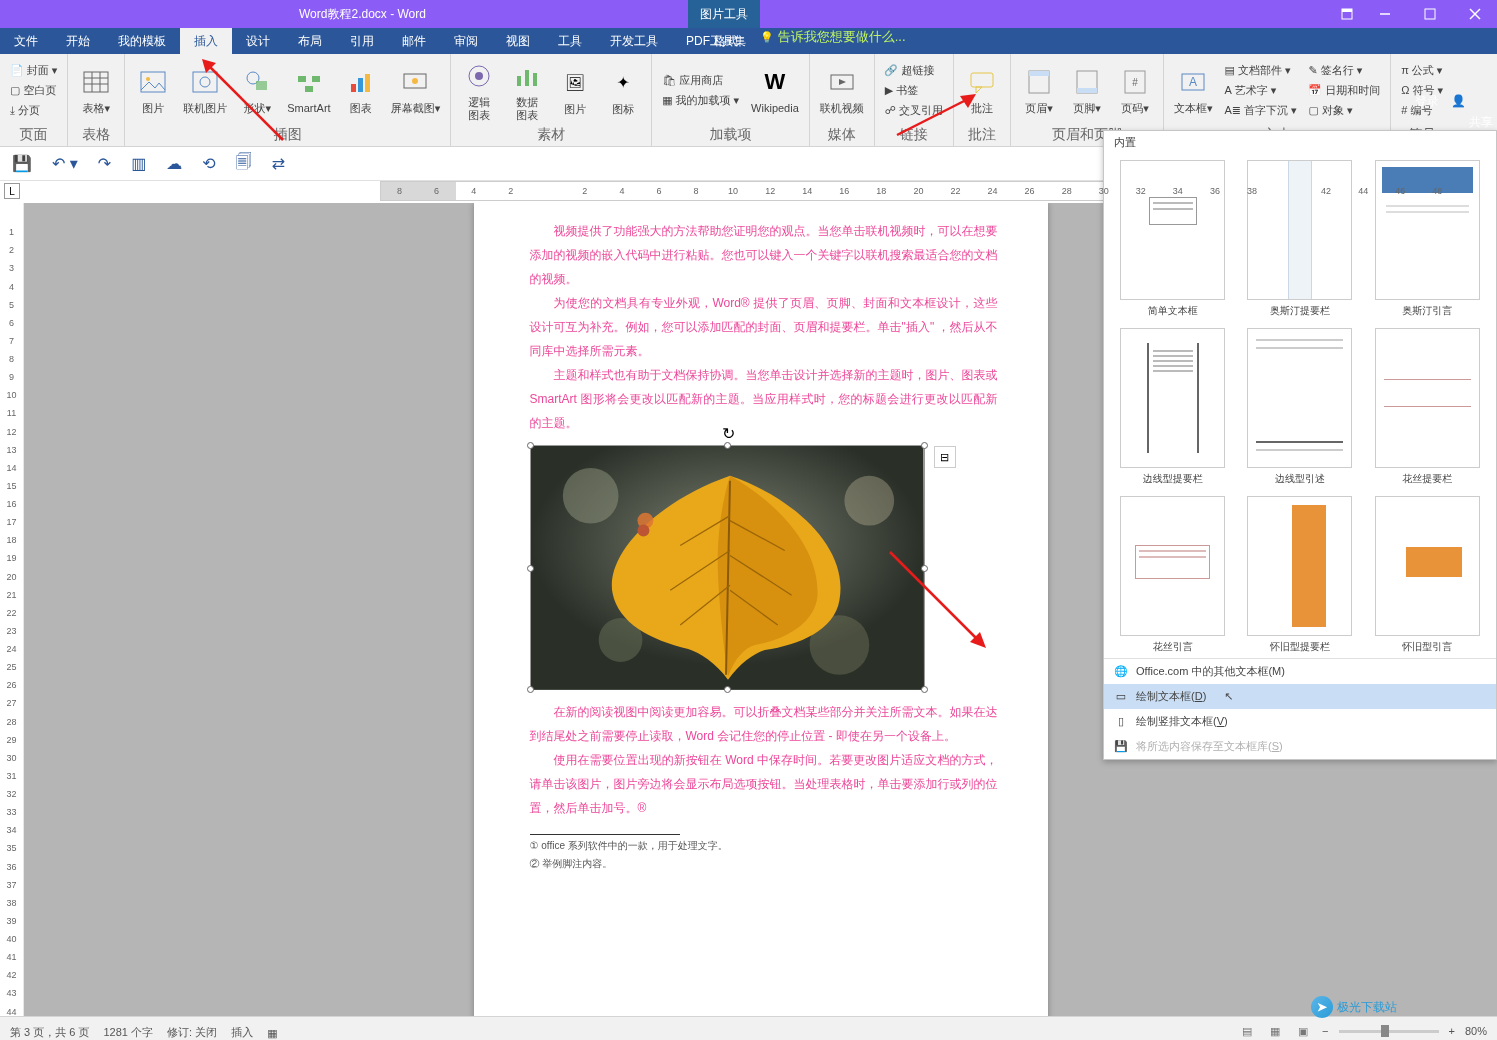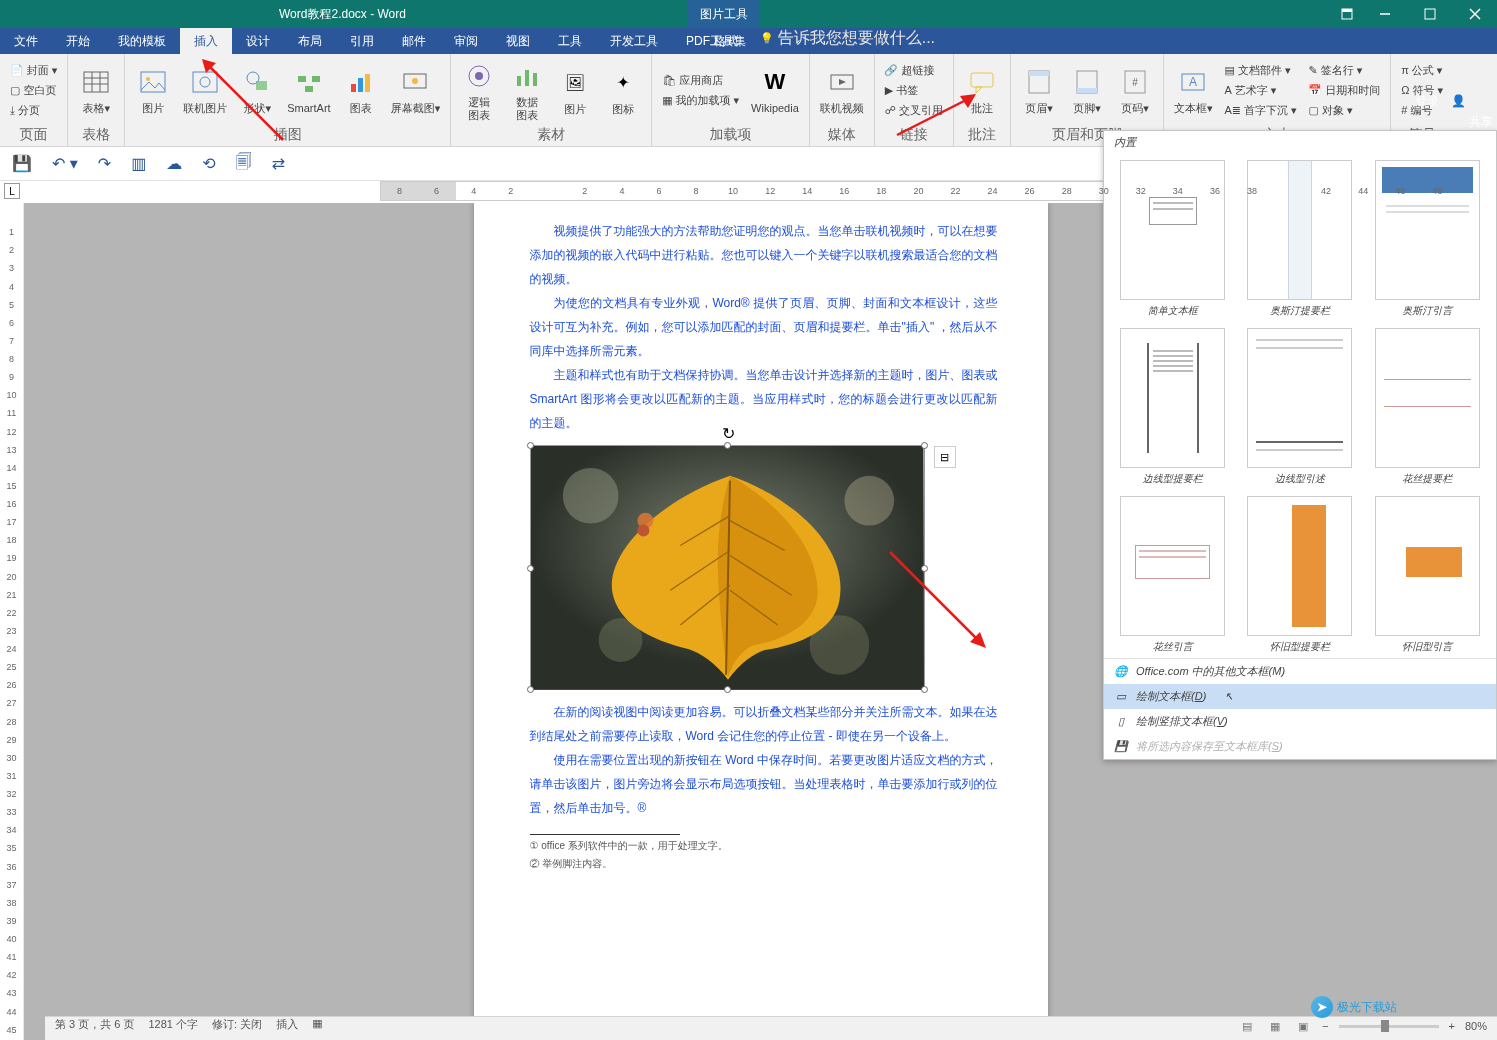--- a/index.html
+++ b/index.html
@@ -1,29 +1,29 @@
 <!DOCTYPE html>
 <html><head>
 <meta charset="utf-8">
 <style>
 *{margin:0;padding:0;box-sizing:border-box;font-family:"Microsoft YaHei","Segoe UI",sans-serif;}
 body{background:#fff;width:1497px;height:1040px;overflow:hidden;position:relative;}
-.titlebar{height:28px;background:#0f766e;display:flex;align-items:center;position:relative;}
+.titlebar{height:28px;background:#8b5cf6;display:flex;align-items:center;position:relative;padding-left:20px;}
 .title-left{width:275px;}
 .title-center{flex:1;text-align:left;color:#fff;font-size:12px;padding-left:4px;}
 .picture-tools{position:absolute;left:688px;top:0;height:28px;background:#266298;color:#fff;font-size:12px;display:flex;align-items:center;padding:0 12px;}
 .window-controls{position:absolute;right:0;top:0;display:flex;}
 .wc{width:45px;height:28px;display:flex;align-items:center;justify-content:center;color:#fff;}
 .wc svg{width:12px;height:12px;}
 .wc.ico{width:30px;}
 .tabbar{height:26px;background:#2b579a;display:flex;position:relative;}
 .tab{color:#fff;font-size:12px;padding:0 14px;height:26px;display:flex;align-items:center;cursor:pointer;}
 .tab.special{position:absolute;left:700px;}
 .tab.active{background:#f1f1f1;color:#2b579a;}
-.tell-me{position:absolute;left:760px;color:#e5e5e5;font-size:16px;display:flex;align-items:center;}
+.tell-me{position:absolute;left:760px;color:#bef264;font-size:13px;display:flex;align-items:center;}
 .tell-me::before{content:"💡";margin-right:4px;font-size:11px;}
 .account{position:absolute;right:4px;color:#fff;font-size:12px;display:flex;gap:12px;}
 .account span{display:flex;align-items:center;gap:3px;margin-top:43px;}
 .ribbon{height:93px;background:#f1f1f1;border-bottom:1px solid #d4d4d4;display:flex;}
 .group{border-right:1px solid #d4d4d4;padding:2px 6px 0;display:flex;flex-direction:column;}
 .group-body{flex:1;display:flex;align-items:center;gap:4px;}
 .group-label{text-align:center;font-size:14px;color:#666;padding:2px 0;}
 .btn-lg{display:flex;flex-direction:column;align-items:center;justify-content:center;padding:2px 4px;cursor:pointer;min-width:38px;}
 .btn-lg .ico-box{width:36px;height:36px;display:flex;align-items:center;justify-content:center;}
 .btn-lg .lbl{font-size:11px;color:#444;text-align:center;line-height:1.2;margin-top:2px;white-space:pre;}
@@ -33,42 +33,42 @@
 .qat-btn{color:#2b579a;cursor:pointer;display:flex;align-items:center;}
 .rulers-area{position:relative;height:22px;background:#fff;}
 .ruler-h{position:absolute;left:380px;top:0;height:20px;right:40px;background:#fff;border:1px solid #ccc;display:flex;align-items:center;font-size:9px;color:#666;}
 .ruler-tab{position:absolute;left:4px;top:2px;width:16px;height:16px;border:1px solid #999;background:#fff;font-size:10px;display:flex;align-items:center;justify-content:center;}
 .tick{position:relative;width:19px;text-align:center;}
 .main{display:flex;height:840px;}
 .ruler-v{width:24px;background:#fff;border-right:1px solid #e7e7e7;display:flex;flex-direction:column;align-items:center;font-size:9px;color:#666;padding-top:6px;overflow:hidden;}
 .ruler-v .vt{height:19px;}
 .doc-area{flex:1;background:#b5b5b5;display:flex;justify-content:center;overflow:hidden;padding-top:0;}
 .page{width:574px;background:#fff;box-shadow:0 0 6px rgba(0,0,0,0.3);padding:16px 50px 30px 56px;position:relative;}
-.para{font-size:12px;color:#1d4ed8;line-height:2.0;text-indent:2em;text-align:justify;}
+.para{font-size:12px;color:#ec4899;line-height:2.0;text-indent:2em;text-align:justify;}
 .img-frame{width:395px;height:245px;border:1px solid #999;margin:10px 0;position:relative;background:linear-gradient(135deg,#3a4540 0%,#5a6055 18%,#c89020 38%,#e5a820 52%,#d89510 64%,#4d5548 80%,#2d342c 100%);}
 .handle{width:7px;height:7px;background:#fff;border:1px solid #666;border-radius:50%;position:absolute;}
 .h-tl{top:-4px;left:-4px;}.h-tm{top:-4px;left:50%;margin-left:-3px;}.h-tr{top:-4px;right:-4px;}
 .h-ml{top:50%;left:-4px;margin-top:-3px;}.h-mr{top:50%;right:-4px;margin-top:-3px;}
 .h-bl{bottom:-4px;left:-4px;}.h-bm{bottom:-4px;left:50%;margin-left:-3px;}.h-br{bottom:-4px;right:-4px;}
 .rotate{width:10px;height:10px;position:absolute;top:-22px;left:50%;margin-left:-5px;}
 .layout-icon{position:absolute;right:-32px;top:0;width:22px;height:22px;border:1px solid #ccc;background:#fff;display:flex;align-items:center;justify-content:center;font-size:11px;}
 .footnote-sep{border:0;border-top:1px solid #333;width:150px;margin-top:14px;}
 .footnote{font-size:10px;color:#555;margin-top:4px;}
-.gallery-panel{position:absolute;right:0;top:55px;width:394px;background:#fff;border:1px solid #c6c6c6;box-shadow:0 2px 6px rgba(0,0,0,0.25);font-style:italic;}
+.gallery-panel{position:absolute;right:0;top:55px;width:394px;background:#fff;border:1px solid #c6c6c6;box-shadow:0 2px 6px rgba(0,0,0,0.25);}
 .gallery-header{padding:4px 10px;font-size:11px;color:#444;}
 .gallery-grid{display:grid;grid-template-columns:repeat(3,1fr);gap:10px;padding:6px 10px 4px;}
 .gallery-item{display:flex;flex-direction:column;align-items:center;gap:4px;cursor:pointer;}
 .thumb{width:105px;height:140px;background:#fff;border:1px solid #ccc;position:relative;overflow:hidden;}
 .thumb-label{font-size:10px;color:#444;text-align:center;}
 .gallery-footer{border-top:1px solid #e1e1e1;}
 .gf-item{padding:5px 10px;font-size:11px;color:#444;display:flex;align-items:center;gap:8px;cursor:pointer;}
 .gf-item.hover{background:#c9def5;}
 .gf-item.disabled{color:#b0b0b0;}
 .gf-icon{width:14px;height:14px;display:flex;align-items:center;justify-content:center;}
-.statusbar{position:absolute;bottom:0;left:0;right:0;height:24px;background:#f1f1f1;border-top:1px solid #d4d4d4;display:flex;align-items:flex-start;font-size:11px;color:#555;padding:0 10px;gap:14px;margin-left:45px;}
+.statusbar{position:absolute;bottom:0;left:0;right:0;height:24px;background:#f1f1f1;border-top:1px solid #d4d4d4;display:flex;align-items:flex-end;font-size:11px;color:#555;padding:0 10px;gap:14px;}
 .status-right{position:absolute;right:10px;display:flex;align-items:center;gap:10px;}
 .view-btn{width:18px;height:18px;display:flex;align-items:center;justify-content:center;color:#777;}
 .zoom-slider{width:100px;height:3px;background:#ccc;position:relative;}
 .zoom-slider .thumb-s{width:8px;height:12px;background:#888;position:absolute;left:42px;top:-5px;}
 .arrow{position:absolute;pointer-events:none;}
 .arrow1{left:198px;top:55px;}
 .arrow2{left:892px;top:90px;}
 .arrow3{left:884px;top:546px;}
 svg.ic{width:28px;height:28px;}
 .watermark{position:absolute;right:100px;bottom:22px;font-size:12px;color:#2b9cd8;display:flex;align-items:center;gap:4px;}

